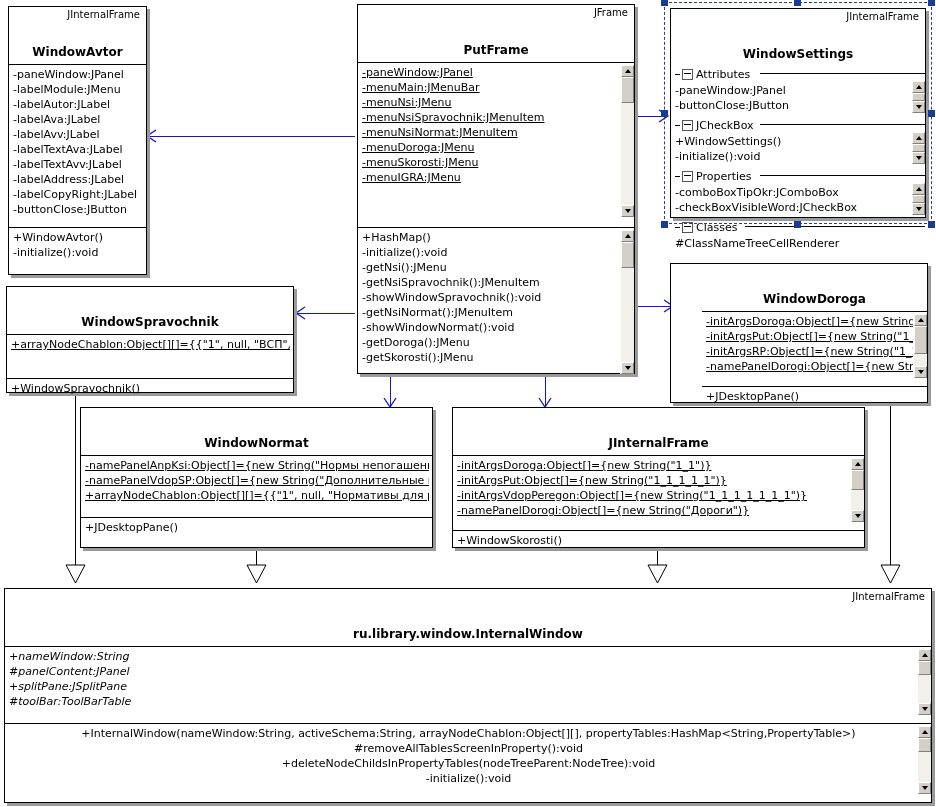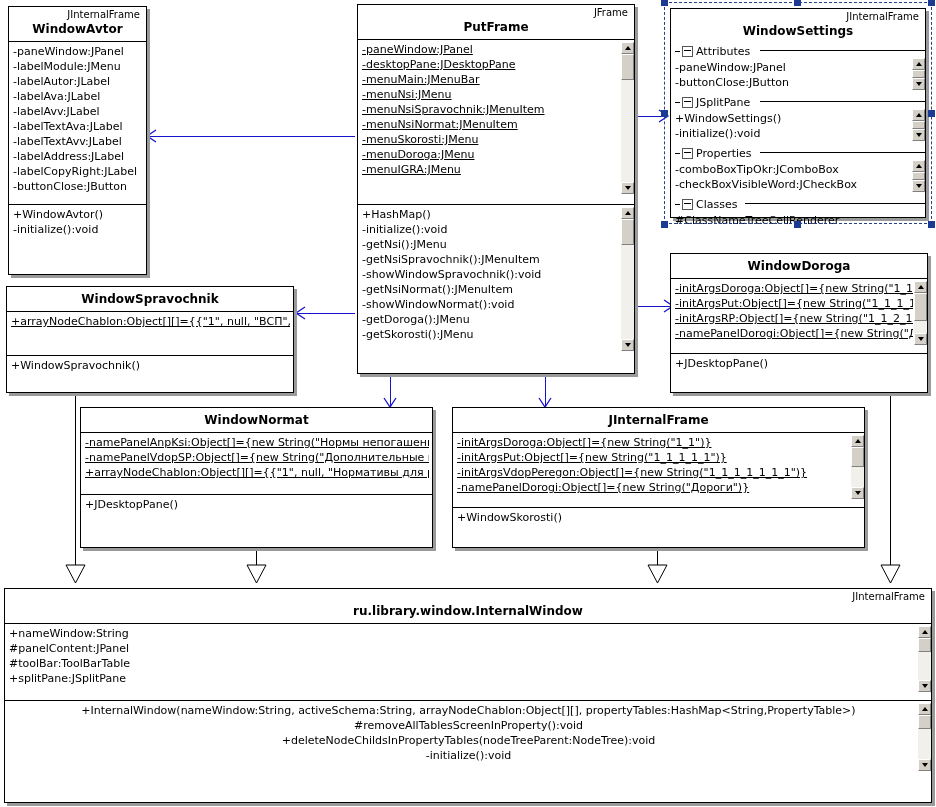--- a/index.html
+++ b/index.html
@@ -41,20 +41,21 @@
     overflow: hidden;
   }
   .cname {
     text-align: center;
     font-weight: bold;
     font-size: 12px;
     line-height: 15px;
     padding: 1px 4px 4px 4px;
     white-space: nowrap;
     overflow: hidden;
+    margin-top: 23px;
   }
   .cname.plain { padding-top: 5px; }
   .sep {
     border-top: 1px solid #000000;
     height: 0;
     font-size: 0;
     line-height: 0;
   }
   .compart {
     position: relative;
@@ -249,27 +250,26 @@
       <div class="row">-initialize():void</div>
     </div>
   </div>
 
   <div class="uml" style="left:357px; top:4px; width:278px; height:370px;">
     <div class="stereo">JFrame</div>
     <div class="cname">PutFrame</div>
     <div class="sep"></div>
     <div class="compart" style="height:160px;">
       <div class="row stat">-paneWindow:JPanel</div>
-      <div class="row stat">-desktopPane:JDesktopPane</div>
       <div class="row stat">-menuMain:JMenuBar</div>
       <div class="row stat">-menuNsi:JMenu</div>
       <div class="row stat">-menuNsiSpravochnik:JMenuItem</div>
       <div class="row stat">-menuNsiNormat:JMenuItem</div>
+      <div class="row stat">-menuDoroga:JMenu</div>
       <div class="row stat">-menuSkorosti:JMenu</div>
-      <div class="row stat">-menuDoroga:JMenu</div>
       <div class="row stat">-menuIGRA:JMenu</div>
       <div class="sbar" style="top:2px; height:152px;">
         <div class="sbtn up">
             <i></i>
           </div>
         <div class="strack" style="top:12px; bottom:12px;"></div>
         <div class="sthumb" style="top:12px; height:26px;"></div>
         <div class="sbtn dn">
             <i></i>
           </div>
@@ -325,21 +325,21 @@
             <i></i>
           </div>
         <div class="sthumb" style="top:12px; height:8px;"></div>
         <div class="sbtn dn">
             <i></i>
           </div>
       </div>
     </div>
 
     <div class="grp">
-      <span class="gline-l"></span><span class="gbox"></span><span class="glabel">JSplitPane</span>
+      <span class="gline-l"></span><span class="gbox"></span><span class="glabel">JCheckBox</span>
       <span class="gline-r" style="width:165px;"></span>
     </div>
     <div class="compart" style="height:32px;">
       <div class="row">+WindowSettings()</div>
       <div class="row">-initialize():void</div>
       <div class="sbar" style="top:0px; height:32px;">
         <div class="sbtn up">
             <i></i>
           </div>
         <div class="sthumb" style="top:12px; height:8px;"></div>
@@ -369,21 +369,21 @@
 
     <div class="grp">
       <span class="gline-l"></span><span class="gbox"></span><span class="glabel">Classes</span>
       <span class="gline-r" style="width:180px;"></span>
     </div>
     <div class="compart" style="height:16px;">
       <div class="row">#ClassNameTreeCellRenderer</div>
     </div>
   </div>
 
-  <div class="uml" style="left:670px; top:253px; width:258px; height:140px;">
+  <div class="uml" style="left:670px; top:263px; width:258px; height:140px;padding-left:31px;">
     <div class="cname plain">WindowDoroga</div>
     <div class="sep"></div>
     <div class="compart" style="height:70px;">
       <div class="row stat">-initArgsDoroga:Object[]={new String("1_1")}</div>
       <div class="row stat">-initArgsPut:Object[]={new String("1_1_1_1_1")}</div>
       <div class="row stat">-initArgsRP:Object[]={new String("1_1_2_1")}</div>
       <div class="row stat">-namePanelDorogi:Object[]={new String("Дороги")}</div>
       <div class="sbar" style="top:2px; height:64px;">
         <div class="sbtn up">
             <i></i>
@@ -449,25 +449,25 @@
     <div class="sep"></div>
     <div class="compart">
       <div class="row">+WindowSkorosti()</div>
     </div>
   </div>
 
   <div class="uml" style="left:4px; top:588px; width:928px; height:215px;">
     <div class="stereo">JInternalFrame</div>
     <div class="cname">ru.library.window.InternalWindow</div>
     <div class="sep"></div>
-    <div class="compart" style="height:72px;">
+    <div class="compart" style="height:72px;font-style:italic;">
       <div class="row">+nameWindow:String</div>
       <div class="row">#panelContent:JPanel</div>
+      <div class="row">+splitPane:JSplitPane</div>
       <div class="row">#toolBar:ToolBarTable</div>
-      <div class="row">+splitPane:JSplitPane</div>
       <div class="sbar" style="top:2px; height:66px;">
         <div class="sbtn up">
             <i></i>
           </div>
         <div class="strack" style="top:12px; bottom:12px;"></div>
         <div class="sthumb" style="top:12px; height:14px;"></div>
         <div class="sbtn dn">
             <i></i>
           </div>
       </div>

